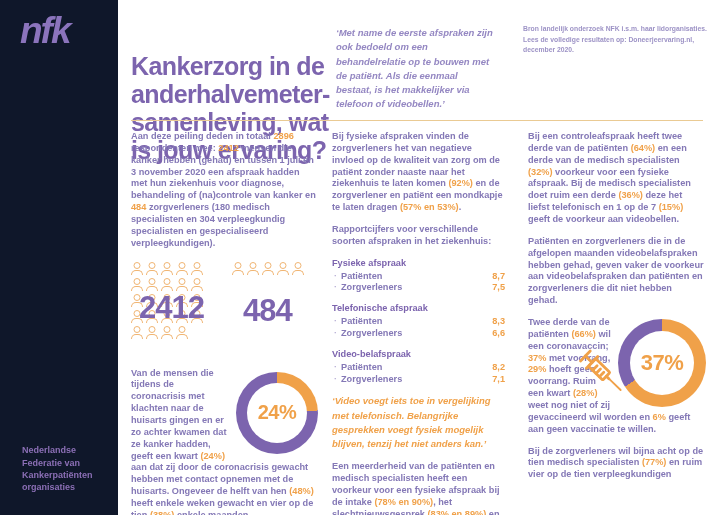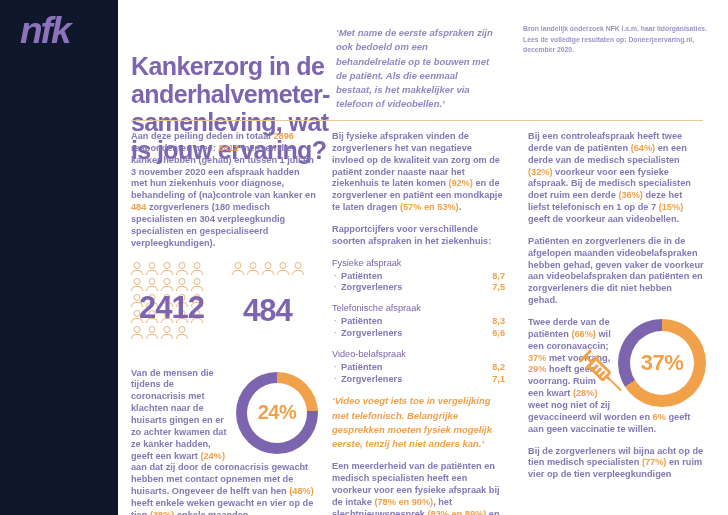--- a/index.html
+++ b/index.html
@@ -42,21 +42,21 @@
   .person .head{position:absolute;top:0;left:50%;transform:translateX(-50%);width:7px;height:7px;
         border:1.4px solid #F0B573;border-radius:50%;box-sizing:border-box;}
   .person .pbody{position:absolute;bottom:0;left:0;width:12px;height:5px;border:1.4px solid #F0B573;
         border-bottom:none;border-radius:6px 6px 0 0;box-sizing:border-box;}
   .big-num{position:absolute;font-size:31px;font-weight:800;color:#7C64AE;letter-spacing:-1px;}
   .num1{left:8px;top:28px;}
   .num2{left:112px;top:31px;}
 
   
   .rg{margin-bottom:9px;}
-  .rg-title{font-weight:400;color:#7C64AE;margin-bottom:1px;}
+  .rg-title{font-weight:700;color:#7C64AE;margin-bottom:1px;}
   .rg-row{display:flex;align-items:baseline;padding-left:2px;}
   .rg-bullet{color:#B9B0D6;width:7px;}
   .rg-lbl{flex:1;}
   .rg-val{color:#F0A149;font-weight:800;}
 
   
   .donut-float{float:right;position:relative;}
   .df1{width:82px;height:82px;margin:4px 0 6px 8px;}
   .df2{width:88px;height:88px;margin:2px -2px 4px 6px;}
   .donut{width:100%;height:100%;border-radius:50%;display:flex;align-items:center;justify-content:center;position:relative;}
@@ -69,20 +69,24 @@
   .syringe{position:absolute;left:-34px;top:26px;transform:rotate(-46deg);z-index:2;}
   .clear{clear:both;}
 </style>
 </head>
 <body>
 
 <div id="canvas">
 
   <div class="sidebar">
     <div class="logo">nfk</div>
+    <div class="sidebar-footer">Nederlandse
+Federatie van
+Kankerpatiënten
+organisaties</div>
   </div>
 
   <h1 class="title">Kankerzorg in de
 anderhalvemeter-
 samenleving, wat
 is jouw ervaring?</h1>
   <div class="top-quote">‘Met name de eerste afspraken zijn ook bedoeld om een behandelrelatie op te bouwen met de patiënt. Als die eenmaal bestaat, is het makkelijker via telefoon of videobellen.’</div>
   <div class="source">Bron landelijk onderzoek NFK i.s.m. haar lidorganisaties.
 Lees de volledige resultaten op: Doneerjeervaring.nl,
 december 2020.</div>
@@ -154,21 +158,21 @@
             <span class="rg-lbl">Patiënten</span>
             <span class="rg-val">8,2</span>
           </div>
           <div class="rg-row">
             <span class="rg-bullet">·</span>
             <span class="rg-lbl">Zorgverleners</span>
             <span class="rg-val">7,1</span>
           </div>
         </div>
       </div>
-    <p class="quote">‘Video voegt iets toe in vergelijking met telefonisch. Belangrijke gesprekken moeten fysiek mogelijk eerste, tenzij het niet anders kan.’</p>
+    <p class="quote">‘Video voegt iets toe in vergelijking met telefonisch. Belangrijke gesprekken voegt fysiek mogelijk blijven, tenzij het niet anders kan.’</p>
     <p><span class="b">Een meerderheid van de patiënten en medisch specialisten heeft een voorkeur voor een fysieke afspraak bij de intake </span><span class="hl">(78% en 90%)</span><span class="b">, het slechtnieuwsgesprek </span><span class="hl">(83% en 89%)</span><span class="b"> en het bespreken van de behandelopties </span></p>
   </div>
 
   <div class="col col3">
     <p><span class="b">Bij een controleafspraak heeft twee derde van de patiënten </span><span class="hl">(64%)</span><span class="b"> en een derde van de medisch specialisten </span><span class="hl">(32%)</span><span class="b"> voorkeur voor een fysieke afspraak. </span><span>Bij de medisch specialisten doet ruim een derde </span><span class="hl">(36%)</span><span> deze het liefst telefonisch en 1 op de 7 </span><span class="hl">(15%)</span><span> geeft de voorkeur aan videobellen.</span></p>
     <p>Patiënten en zorgverleners die in de afgelopen maanden videobelafspraken hebben gehad, geven vaker de voorkeur aan videobelafspraken dan patiënten en zorgverleners die dit niet hebben gehad.</p>
 
     <p>
       <span class="donut-float df2">
         <span class="donut" style="background: conic-gradient(rgb(240, 161, 73) 0deg, rgb(240, 161, 73) 66%, rgb(124, 100, 174) 66%, rgb(124, 100, 174) 100%);">

